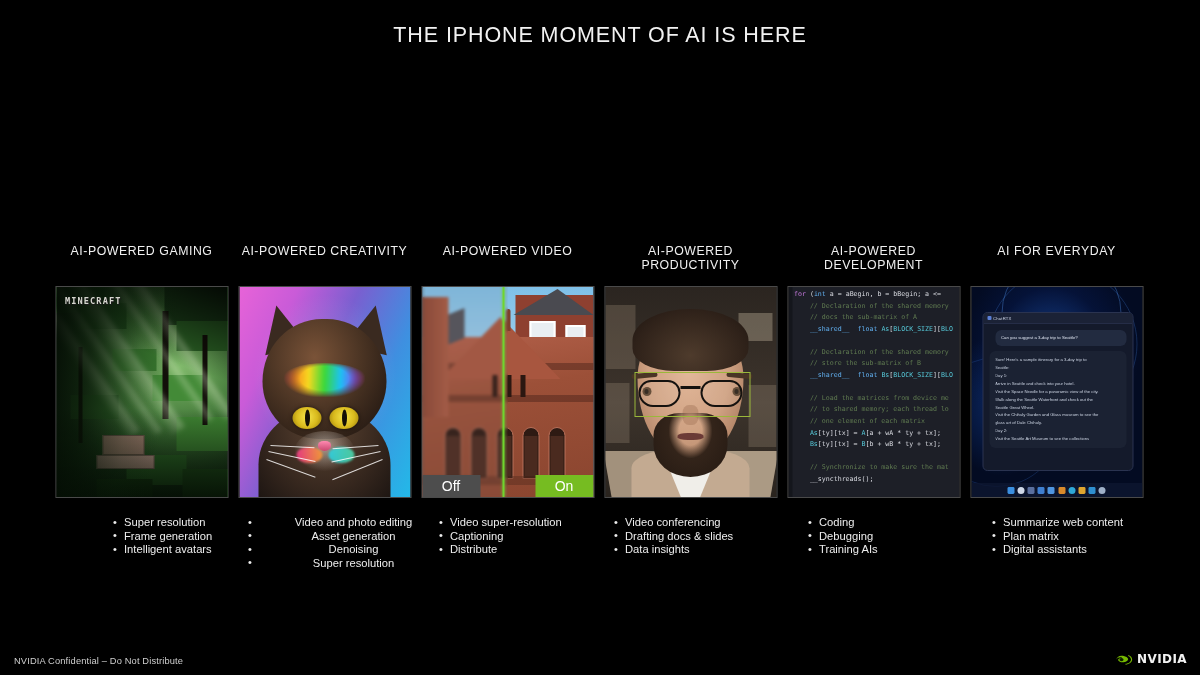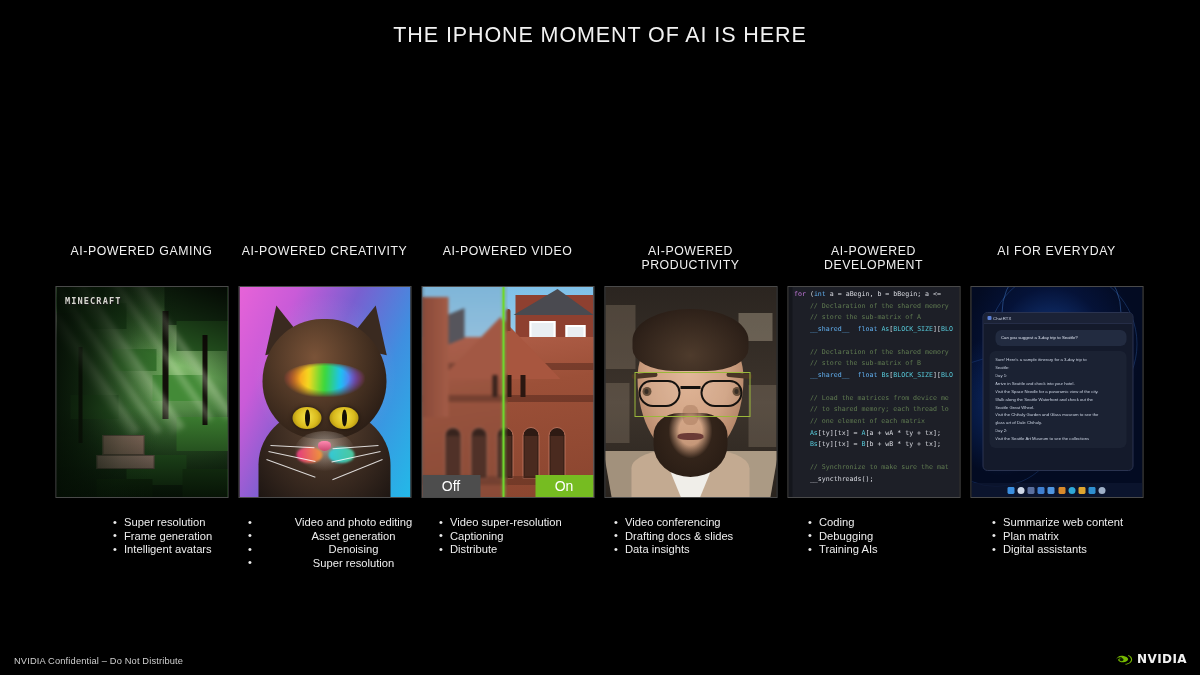--- a/index.html
+++ b/index.html
@@ -459,21 +459,21 @@
     <div class="col" id="col4">
       <div class="col-head">
         <div>AI-POWERED</div>
         <div>DEVELOPMENT</div>
       </div>
       <div class="thumb">
         <div class="code-wrap">
           <div class="code-gutter"></div>
           <pre class="code"><span class="c-kw">for</span> <span class="c-pln">(</span><span class="c-typ">int</span> <span class="c-pln">a = aBegin, b = bBegin; a &lt;=</span>
     <span class="c-cmt">// Declaration of the shared memory</span>
-    <span class="c-cmt">// store the sub-matrix of A</span>
+    <span class="c-cmt">// docs the sub-matrix of A</span>
     <span class="c-typ">__shared__</span>  <span class="c-typ">float</span> <span class="c-var">As</span><span class="c-pln">[</span><span class="c-var">BLOCK_SIZE</span><span class="c-pln">][</span><span class="c-var">BLO</span>
 
     <span class="c-cmt">// Declaration of the shared memory</span>
     <span class="c-cmt">// store the sub-matrix of B</span>
     <span class="c-typ">__shared__</span>  <span class="c-typ">float</span> <span class="c-var">Bs</span><span class="c-pln">[</span><span class="c-var">BLOCK_SIZE</span><span class="c-pln">][</span><span class="c-var">BLO</span>
 
     <span class="c-cmt">// Load the matrices from device me</span>
     <span class="c-cmt">// to shared memory; each thread lo</span>
     <span class="c-cmt">// one element of each matrix</span>
     <span class="c-var">As</span><span class="c-pln">[ty][tx] = </span><span class="c-var">A</span><span class="c-pln">[a + wA * ty + tx];</span>

